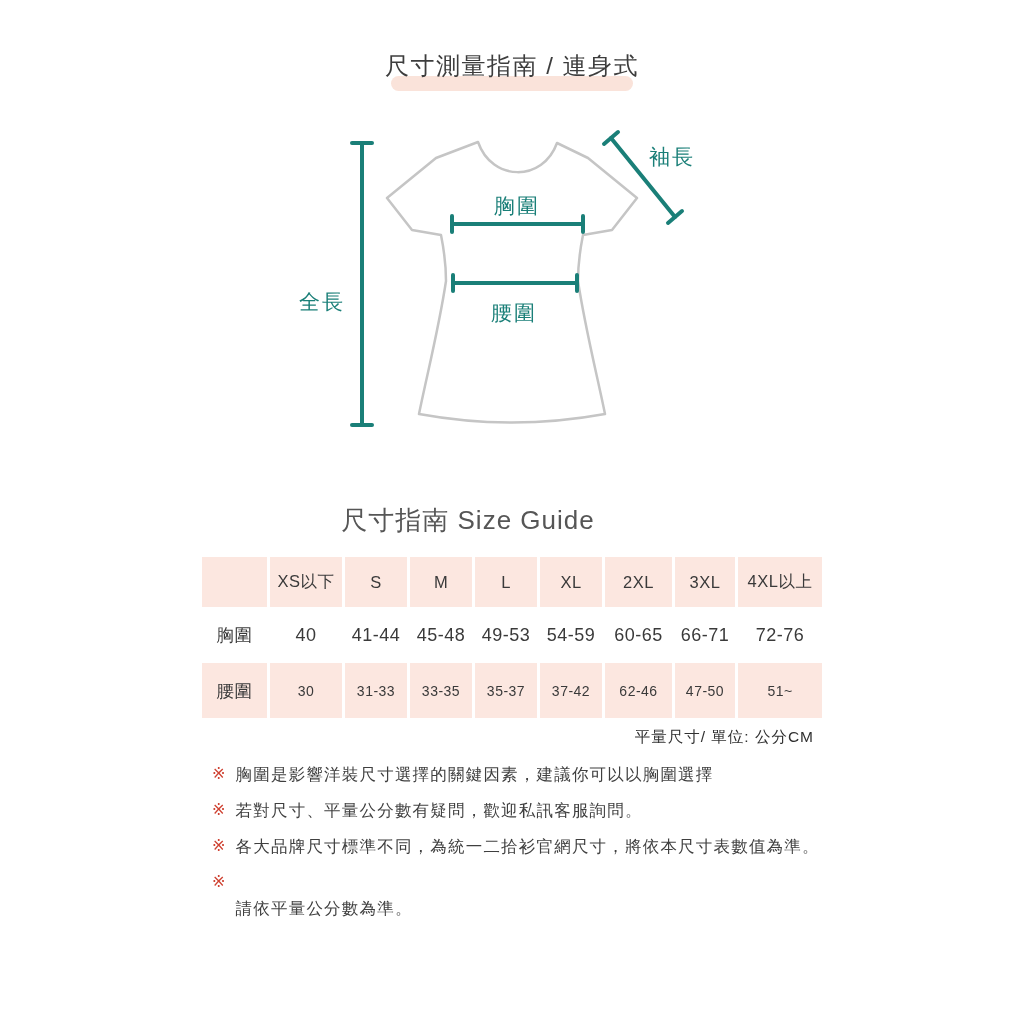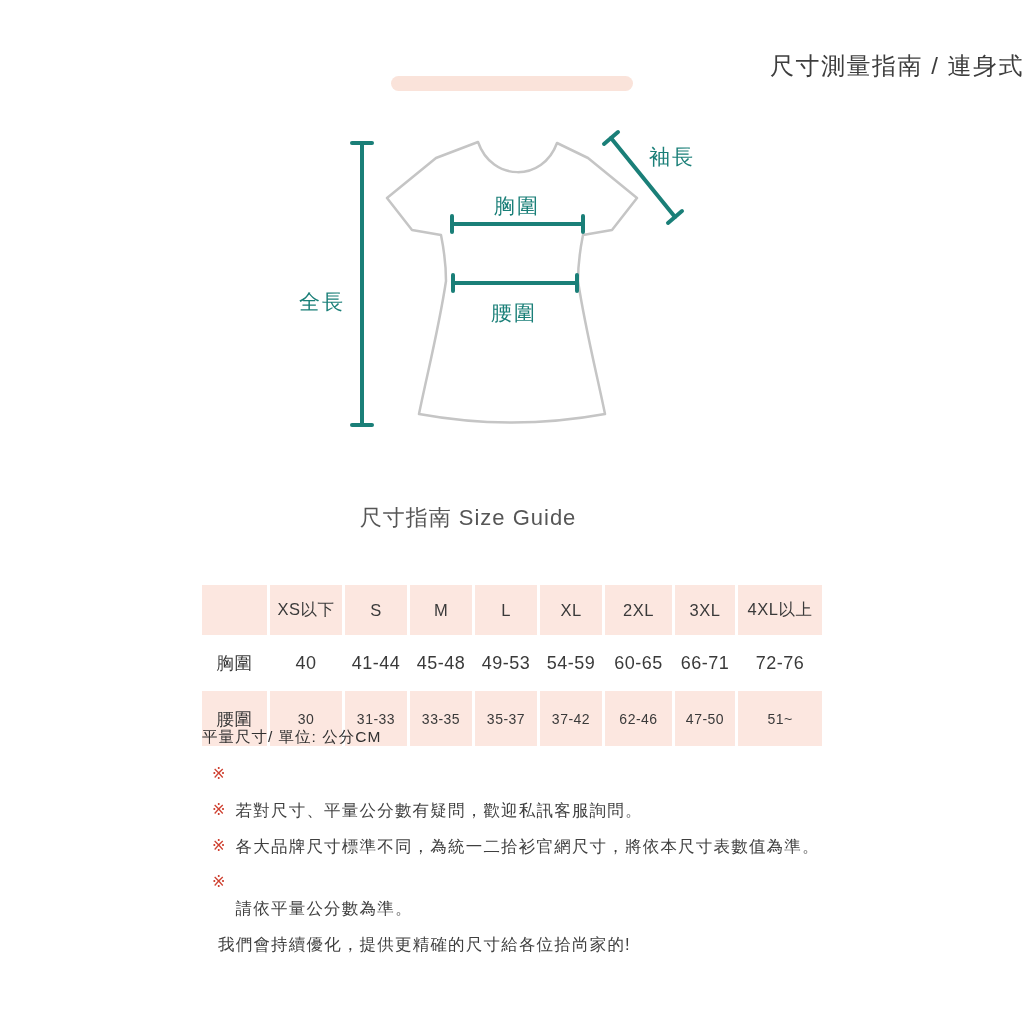--- a/index.html
+++ b/index.html
@@ -4,61 +4,61 @@
 <style>
   html,body{margin:0;padding:0;}
   body{
     width:1024px;height:1024px;background:#ffffff;position:relative;overflow:hidden;
     font-family:"Liberation Sans","DejaVu Sans",sans-serif;
     -webkit-font-smoothing:antialiased;
   }
   .abs{position:absolute;}
 
   
-  .title-wrap{top:50px;left:0;width:1024px;text-align:right;}
+  .title-wrap{top:50px;left:0;width:1024px;text-align:center;}
   .title-highlight{
     position:absolute;top:26px;left:50%;transform:translateX(-50%);
     width:242px;height:15px;background:#fae3da;border-radius:8px;z-index:0;
   }
   .page-title{
     position:relative;z-index:1;font-size:24px;letter-spacing:1.5px;
     color:#3d3d3d;font-weight:500;
   }
 
   
   .diagram{top:118px;left:280px;width:460px;height:340px;}
   .dress-outline{fill:none;stroke:#c5c5c5;stroke-width:2.5;stroke-linejoin:round;stroke-linecap:round;}
   .measure{stroke:#1a7f78;stroke-width:4;stroke-linecap:round;fill:none;}
   .measure-label{fill:#1a7f78;font-size:21px;letter-spacing:2px;text-anchor:middle;font-weight:500;}
 
   
   .section-heading{
     top:503px;left:0;width:936px;text-align:center;
-    font-size:22px;color:#565656;letter-spacing:1px;font-weight:500;
+    font-size:26px;color:#565656;letter-spacing:1px;font-weight:500;
   }
 
   
   .size-table-wrap{top:557px;left:202px;width:620px;}
-  table.size-table{border-collapse:separate;border-spacing:0;width:620px;table-layout:fixed;margin-top:28px;}
+  table.size-table{border-collapse:separate;border-spacing:0;width:620px;table-layout:fixed;}
   table.size-table td{
     text-align:center;vertical-align:middle;color:#3a3a3a;
     font-size:17px;letter-spacing:0.5px;padding:0;
   }
   table.size-table td + td{border-left:3px solid #ffffff;}
   tr.t-header{height:50px;}
   tr.t-header td{background:#fce7e0;font-size:16.5px;}
   tr.t-row-chest{height:56px;}
   tr.t-row-chest td{background:#ffffff;font-size:18px;}
   tr.t-row-waist{height:55px;}
   tr.t-row-waist td{background:#fce7e0;font-size:14px;}
   td.row-label{font-size:17.5px !important;}
 
   
   .table-caption{
-    top:727px;left:202px;width:620px;text-align:left;
+    top:727px;left:194px;width:620px;text-align:right;
     font-size:15.5px;color:#303030;letter-spacing:1px;
   }
 
   
   .notes{top:763px;left:212px;width:640px;}
   .note{display:flex;align-items:flex-start;margin-bottom:14px;
     font-size:16.5px;line-height:22px;color:#3f3f3f;letter-spacing:1.2px;}
   .note-mark{color:#cf4333;margin-right:9px;flex:0 0 auto;font-size:16px;line-height:22px;}
   .note-line2{display:block;margin-top:26px;}
   .notes-footer{margin-top:12px;padding-left:6px;
@@ -164,29 +164,29 @@
     </tr>
   </tbody>
     </table>
 </div>
 
 <div class="abs table-caption">平量尺寸/ 單位: 公分CM</div>
 
 <div class="abs notes">
   <div class="note">
     <span class="note-mark">※</span>
+    <span>胸圍是影響洋裝尺寸選擇的關鍵因素，建議你可以以胸圍選擇</span>
   </div>
   <div class="note">
     <span class="note-mark">※</span>
     <span>若對尺寸、平量公分數有疑問，歡迎私訊客服詢問。</span>
   </div>
   <div class="note">
     <span class="note-mark">※</span>
     <span>各大品牌尺寸標準不同，為統一二拾衫官網尺寸，將依本尺寸表數值為準。</span>
   </div>
   <div class="note">
     <span class="note-mark">※</span>
     <span>
       <span class="note-line2">請依平量公分數為準。</span>
     </span>
   </div>
-  <div class="notes-footer">我們會持續優化，提供更精確的尺寸給各位拾尚家的!</div>
 </div>
 
 </body></html>

